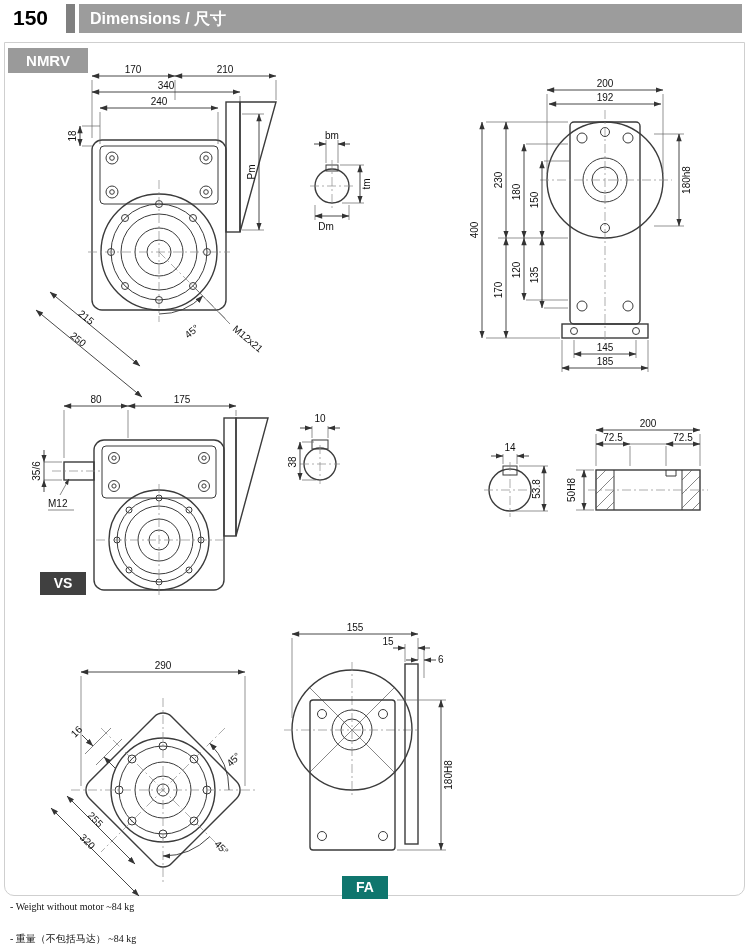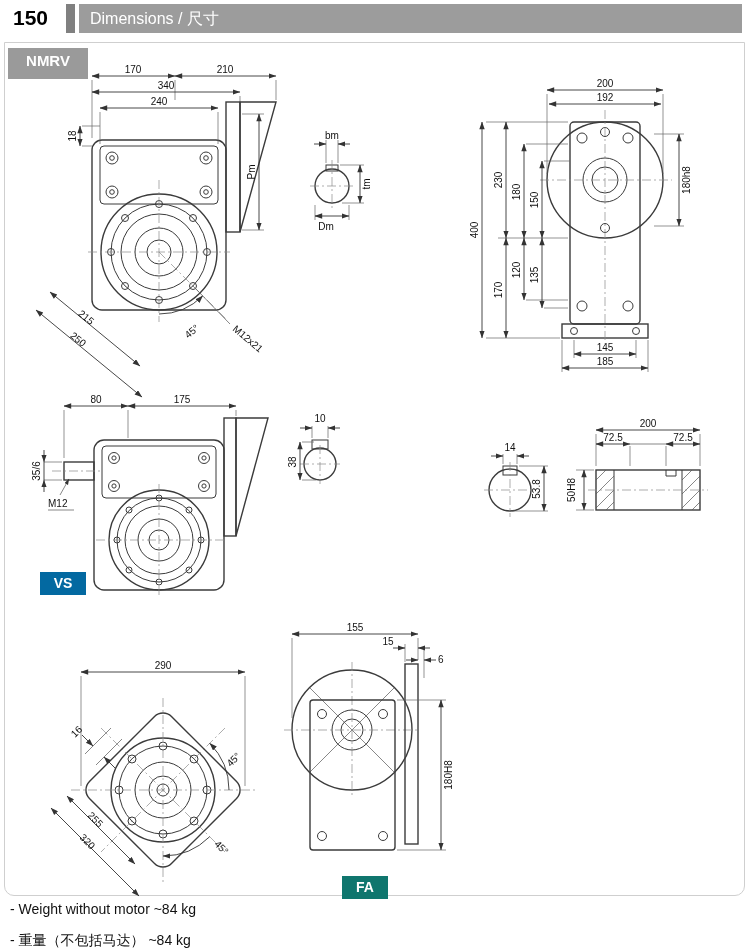--- a/index.html
+++ b/index.html
@@ -1,26 +1,26 @@
 <!DOCTYPE html>
 <html><head>
 <meta charset="utf-8">
 <style>
   *{box-sizing:border-box;margin:0;padding:0;}
   html,body{width:750px;height:950px;background:#fff;font-family:"Liberation Sans",sans-serif;position:relative;overflow:hidden;}
   .header-num{position:absolute;left:13px;top:6px;font-size:21px;font-weight:bold;color:#000;}
   .header-accent{position:absolute;left:66px;top:4px;width:9px;height:29px;background:#808080;}
   .header-bar{position:absolute;left:79px;top:4px;width:663px;height:29px;background:#9c9c9c;color:#fff;
-              font-size:16px;font-weight:normal;line-height:29px;padding-left:11px;}
+              font-size:16px;font-weight:bold;line-height:29px;padding-left:11px;}
   .frame{position:absolute;left:4px;top:42px;width:741px;height:854px;border:1px solid #cfcfcf;border-radius:0 0 10px 10px;}
   .badge{position:absolute;color:#fff;font-weight:bold;text-align:center;}
-  #badge-nmrv{left:8px;top:48px;width:80px;height:31px;font-size:15px;line-height:25px;background:#9a9a9a;}
-  #badge-vs{left:40px;top:572px;width:46px;height:23px;font-size:14px;line-height:23px;background:#0369a1;}
+  #badge-nmrv{left:8px;top:48px;width:80px;height:25px;font-size:15px;line-height:25px;background:#9a9a9a;}
+  #badge-vs{left:40px;top:572px;width:46px;height:23px;font-size:14px;line-height:23px;background:#404040;}
   #badge-fa{left:342px;top:876px;width:46px;height:23px;font-size:14px;line-height:23px;background:#0f766e;}
-  .foot{position:absolute;left:10px;font-size:14px;color:#111;}
+  .foot{position:absolute;left:10px;font-size:10px;color:#111;font-family:Liberation Serif, serif;}
   #foot-en{top:901px;}
   #foot-zh{top:932px;}
   svg{position:absolute;overflow:visible;}
   .ol{fill:none;stroke:#3b3b3b;stroke-width:1.4;}
   .md{fill:none;stroke:#3b3b3b;stroke-width:1;}
   .hole{fill:none;stroke:#3b3b3b;stroke-width:1;}
   .th{fill:none;stroke:#555;stroke-width:0.7;}
   .cl{fill:none;stroke:#8a8a8a;stroke-width:0.7;stroke-dasharray:9 3 2 3;}
   .dim{stroke:#333;stroke-width:0.9;fill:none;}
   .ext{stroke:#666;stroke-width:0.7;fill:none;}

